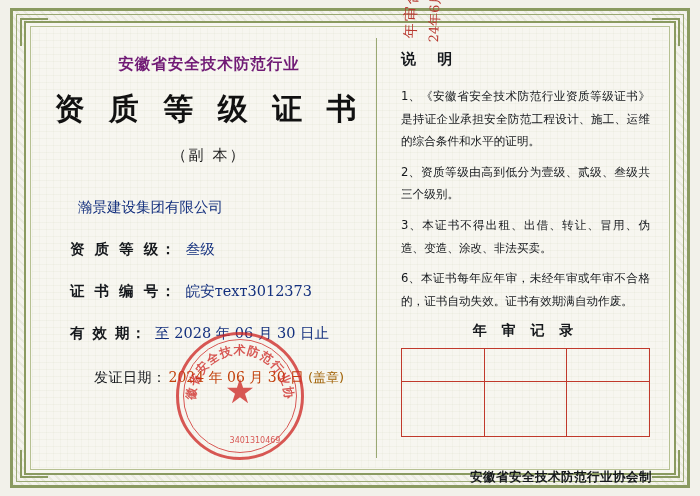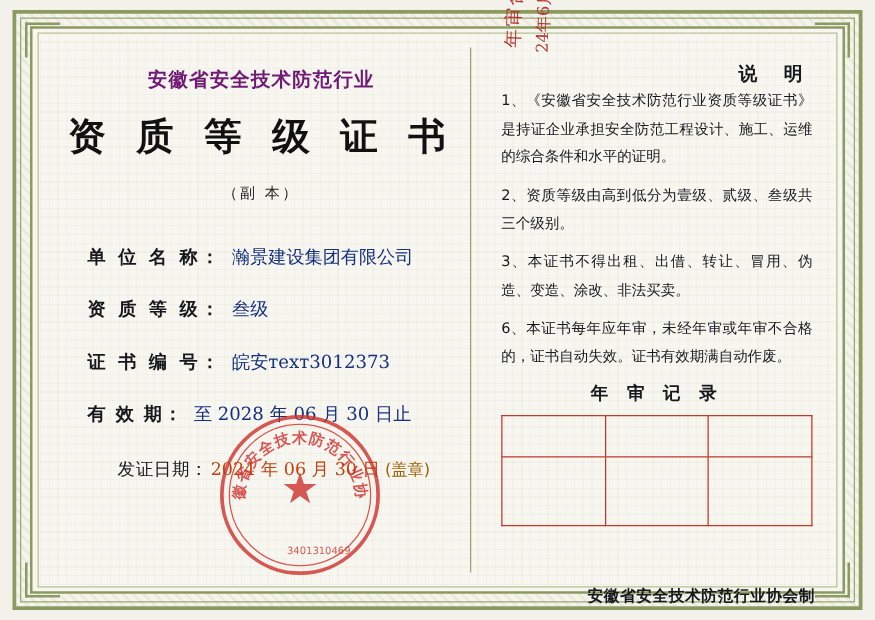--- a/index.html
+++ b/index.html
@@ -97,21 +97,21 @@
     font-family: "DejaVu Serif", serif;
     font-size: 30px;
     font-weight: bold;
     color: #111;
     letter-spacing: 7px;
     margin-top: 14px;
   }
   .cert-copy {
     text-align: center;
     font-family: "DejaVu Sans", sans-serif;
-    font-size: 12px;
+    font-size: 15px;
     color: #1d1d1d;
     letter-spacing: 2px;
     margin-top: 16px;
   }
 
   .fields {
     margin-top: 30px;
     padding-left: 16px;
   }
   .field-row {
@@ -222,26 +222,27 @@
   }
 
   
   .right-panel {
     flex: 1;
     padding: 18px 14px 0 22px;
     box-sizing: border-box;
     position: relative;
   }
   .notes-title {
-    text-align: right;
+    text-align: left;
     font-size: 15px;
     font-weight: bold;
     color: #15181c;
     letter-spacing: 8px;
     font-family: "DejaVu Sans", sans-serif;
+    margin-bottom: 16px;
   }
   .note-item {
     font-size: 11.6px;
     line-height: 1.95;
     color: #15181c;
     font-family: "DejaVu Sans", sans-serif;
     margin-bottom: 8px;
     text-align: justify;
   }
 
@@ -331,21 +332,20 @@
 
   <div class="content">
 
     <div class="left-panel">
       <div class="cert-subtitle">安徽省安全技术防范行业</div>
       <div class="cert-title">资 质 等 级 证 书</div>
       <div class="cert-copy">（副 本）</div>
 
       <div class="fields">
         <div class="field-row">
-          <span class="field-label">单 位 名 称：</span>
           <span class="field-value blue">瀚景建设集团有限公司</span>
         </div>
         <div class="field-row">
           <span class="field-label">资 质 等 级：</span>
           <span class="field-value blue">叁级</span>
         </div>
         <div class="field-row">
           <span class="field-label">证 书 编 号：</span>
           <span class="field-value blue">皖安техт3012373</span>
         </div>

